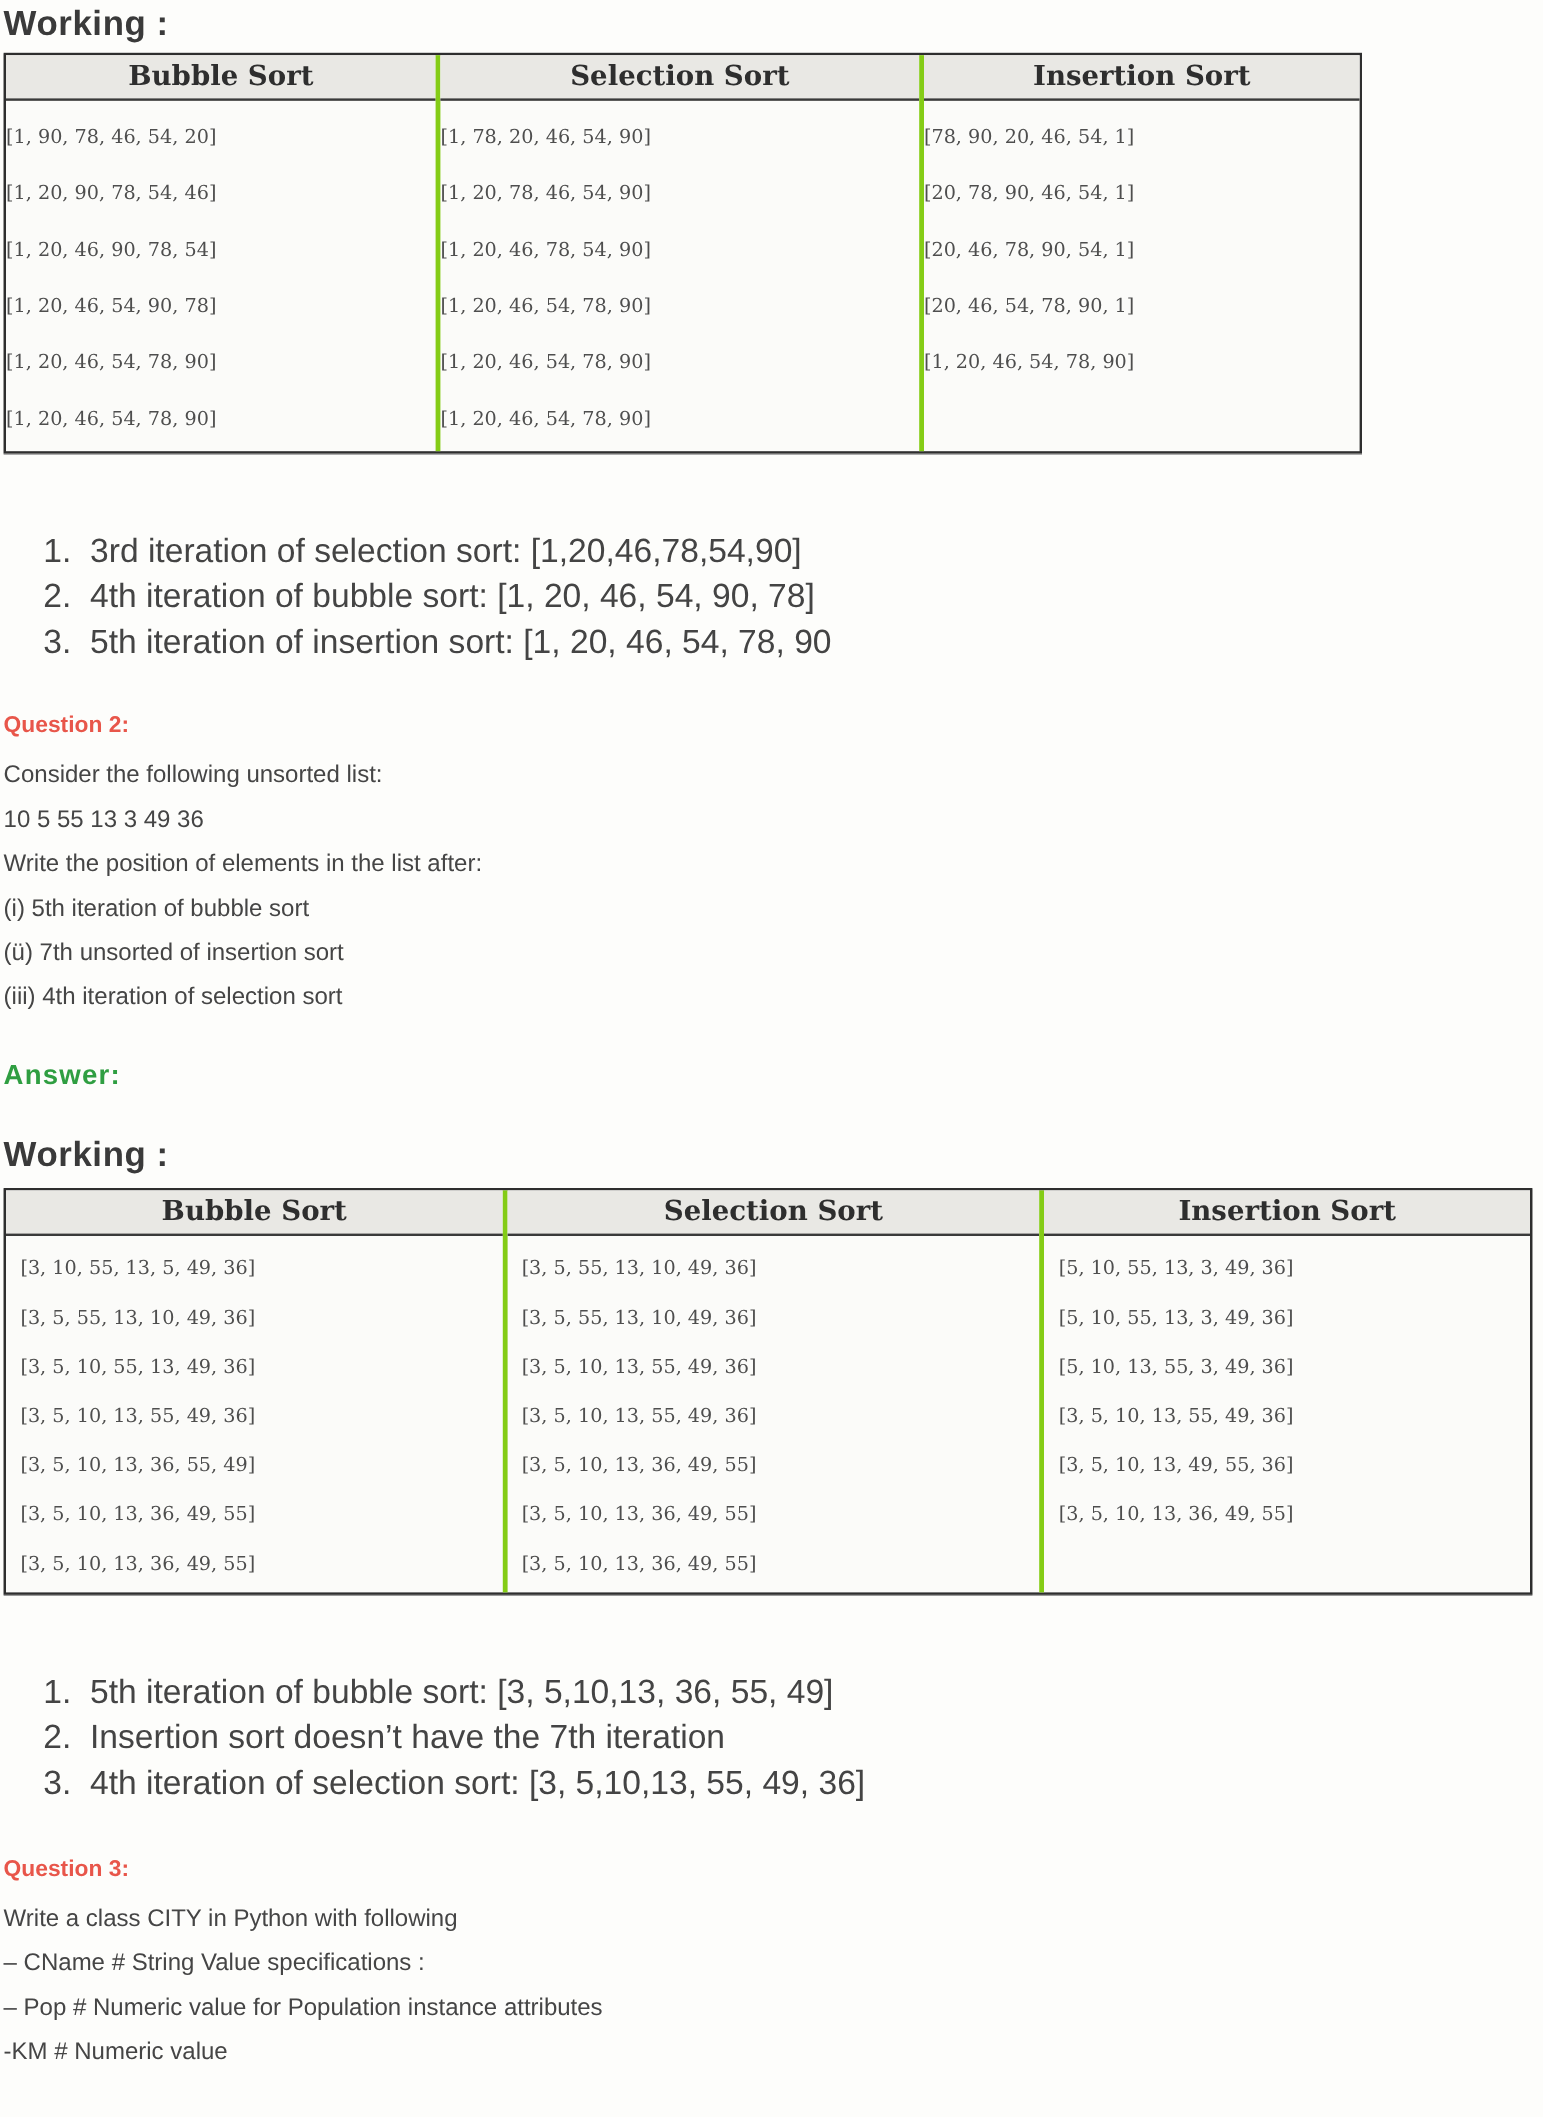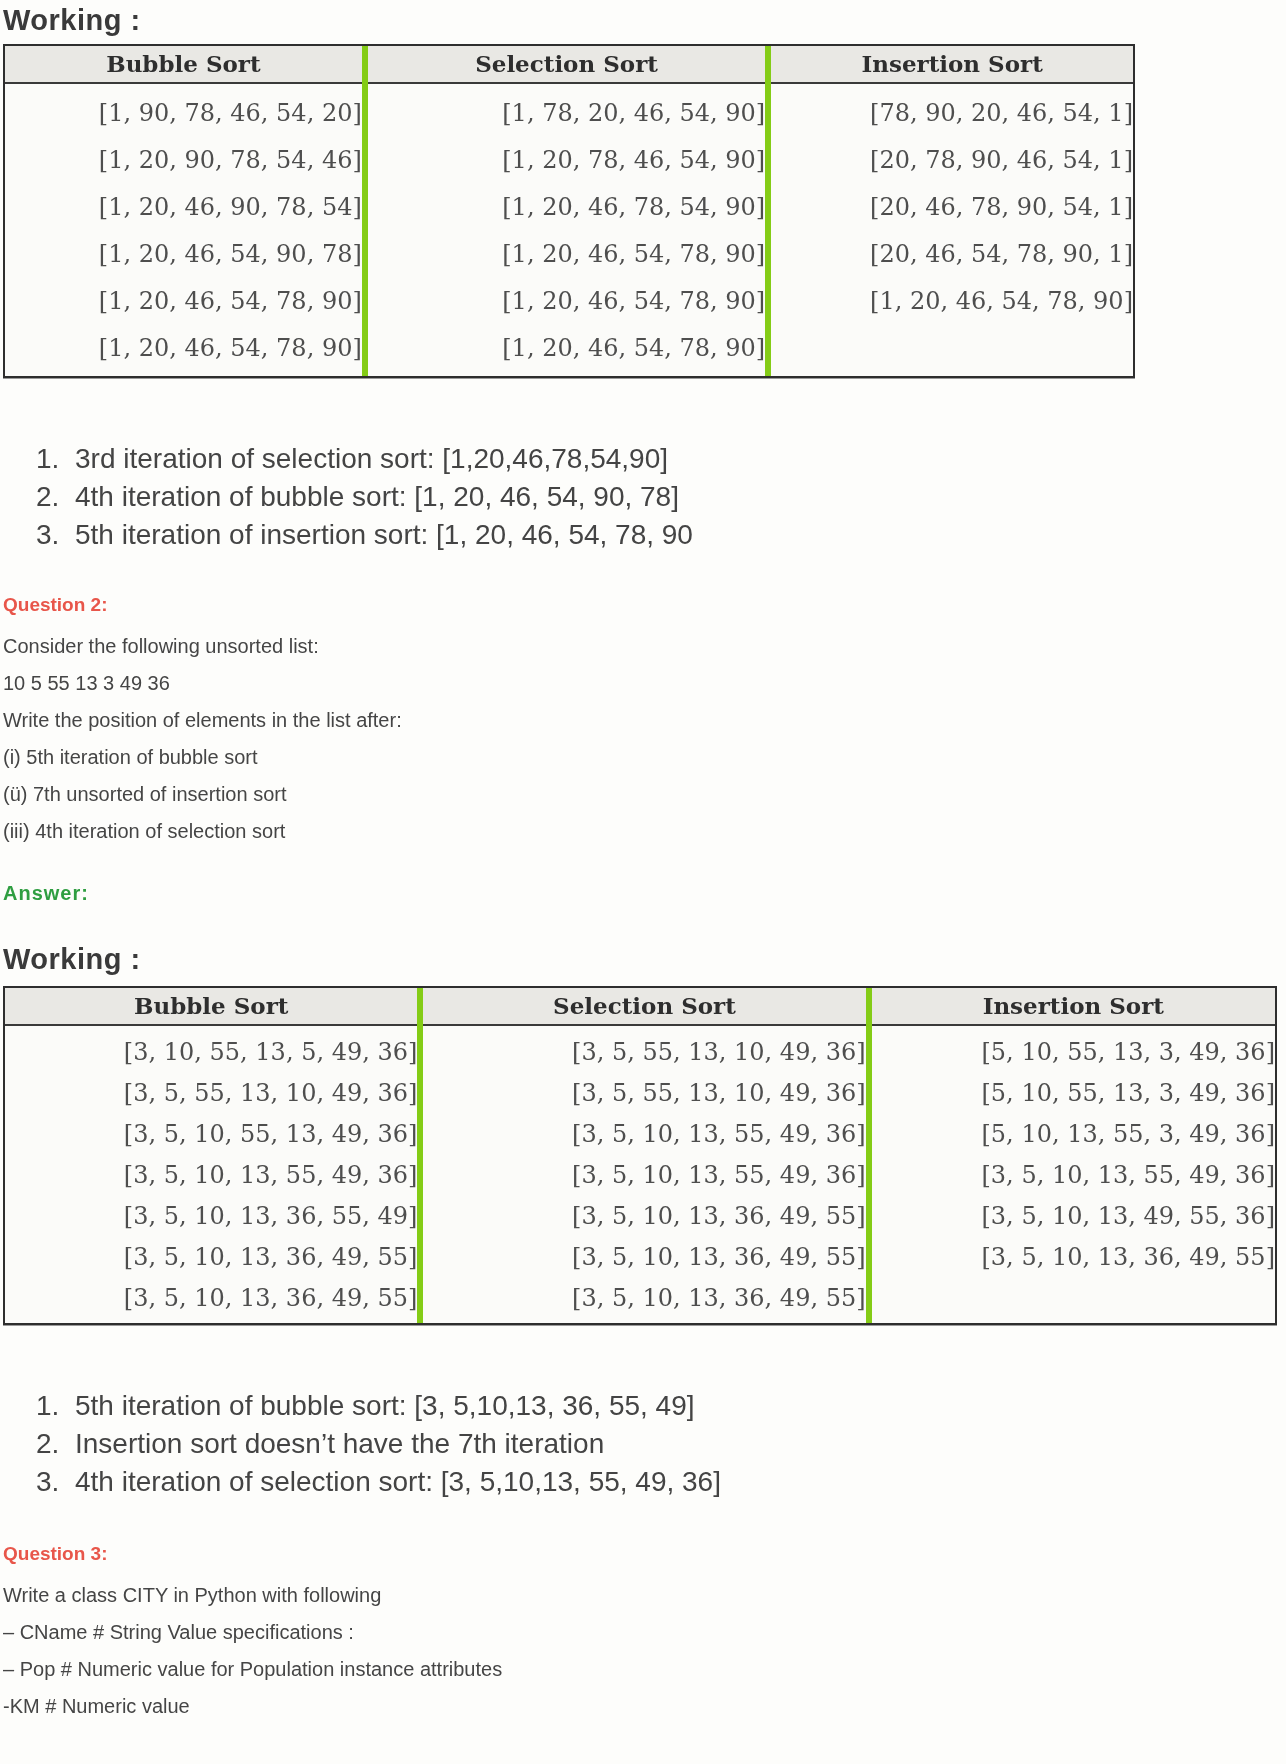--- a/index.html
+++ b/index.html
@@ -3,37 +3,37 @@
 <meta charset="utf-8">
 <style>
   html,body{margin:0;padding:0;}
   body{
     width:1286px;height:1764px;overflow:hidden;box-sizing:border-box;
     background:#fdfdfb;padding:4px 0 0 3px;
     font-family:"Liberation Sans",sans-serif;
   }
   .h-dark{font-size:29px;font-weight:bold;color:#3a3a3a;margin:0;letter-spacing:0.5px;}
   .h-red{font-size:19px;font-weight:bold;color:#e8564a;margin:0;}
-  .h-green{font-size:20px;font-weight:bold;color:#2f9e41;margin:0;letter-spacing:1px;}
+  .h-green{font-size:23px;font-weight:bold;color:#2f9e41;margin:0;letter-spacing:1px;}
   .body-line{font-size:20px;color:#454545;line-height:37px;}
   .sort-table{
     display:flex;border:2px solid #2e2e2e;background:#fbfbf9;
     box-shadow:0 1px 0 #9a9a9a;
   }
   .sort-col{display:flex;flex-direction:column;}
-  .col-sep{border-left:6px solid #84cc16;}
+  .col-sep{border-left:4px solid #84cc16;}
   .col-head{
     height:36px;line-height:36px;text-align:center;
     background:#e9e8e4;border-bottom:2px solid #3a3a3a;
     font-family:"DejaVu Serif",serif;font-size:23px;font-weight:bold;color:#2e2e2e;
   }
   .col-body{padding:6px 0 4px 0;}
   .cell{
-    text-align:right;font-family:"DejaVu Serif",serif;
-    color:#4e4e4e;font-size:24px;
+    text-align:left;font-family:"DejaVu Serif",serif;
+    color:#4e4e4e;font-size:16px;
   }
   .t1 .cell{line-height:47px;}
   .t2 .cell{line-height:41px;padding-left:12px;}
   .num-list{padding-left:33px;}
   .num-item{display:flex;font-size:28px;color:#444444;line-height:38px;}
   .num-item .num{width:39px;flex:0 0 39px;}
   .q-lines{margin-top:12px;}
 </style>
 </head>
 <body>

